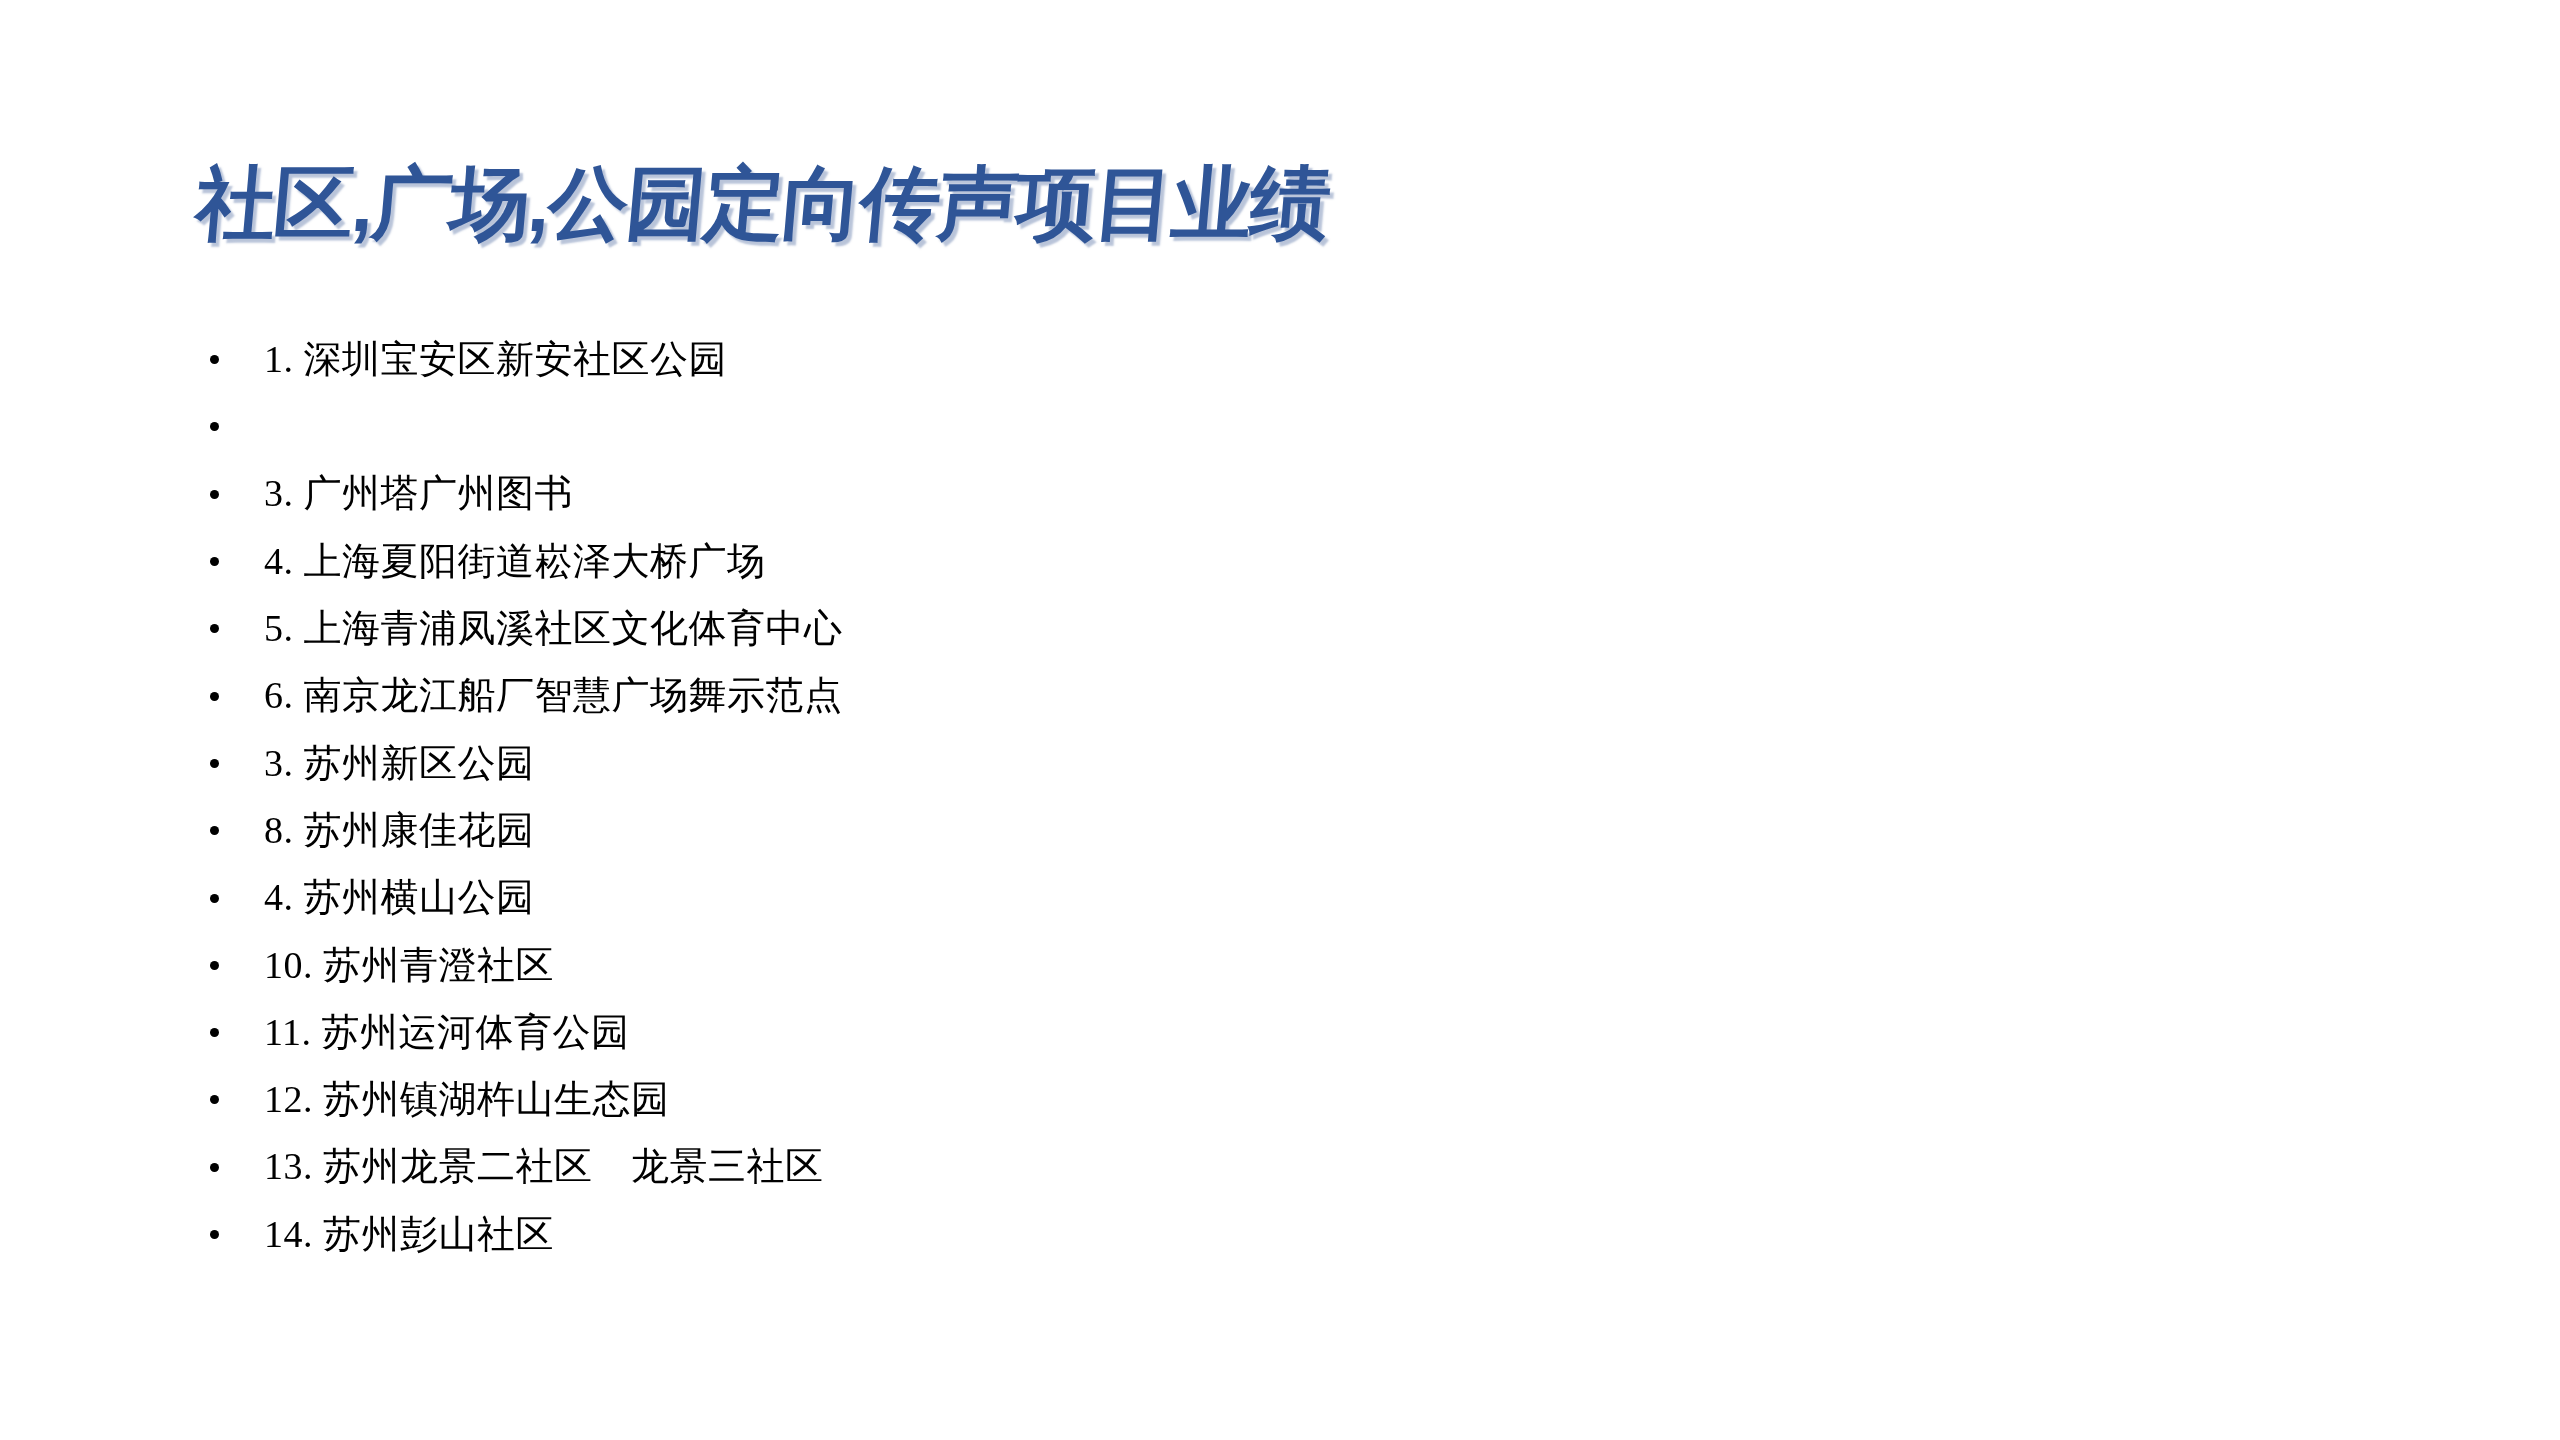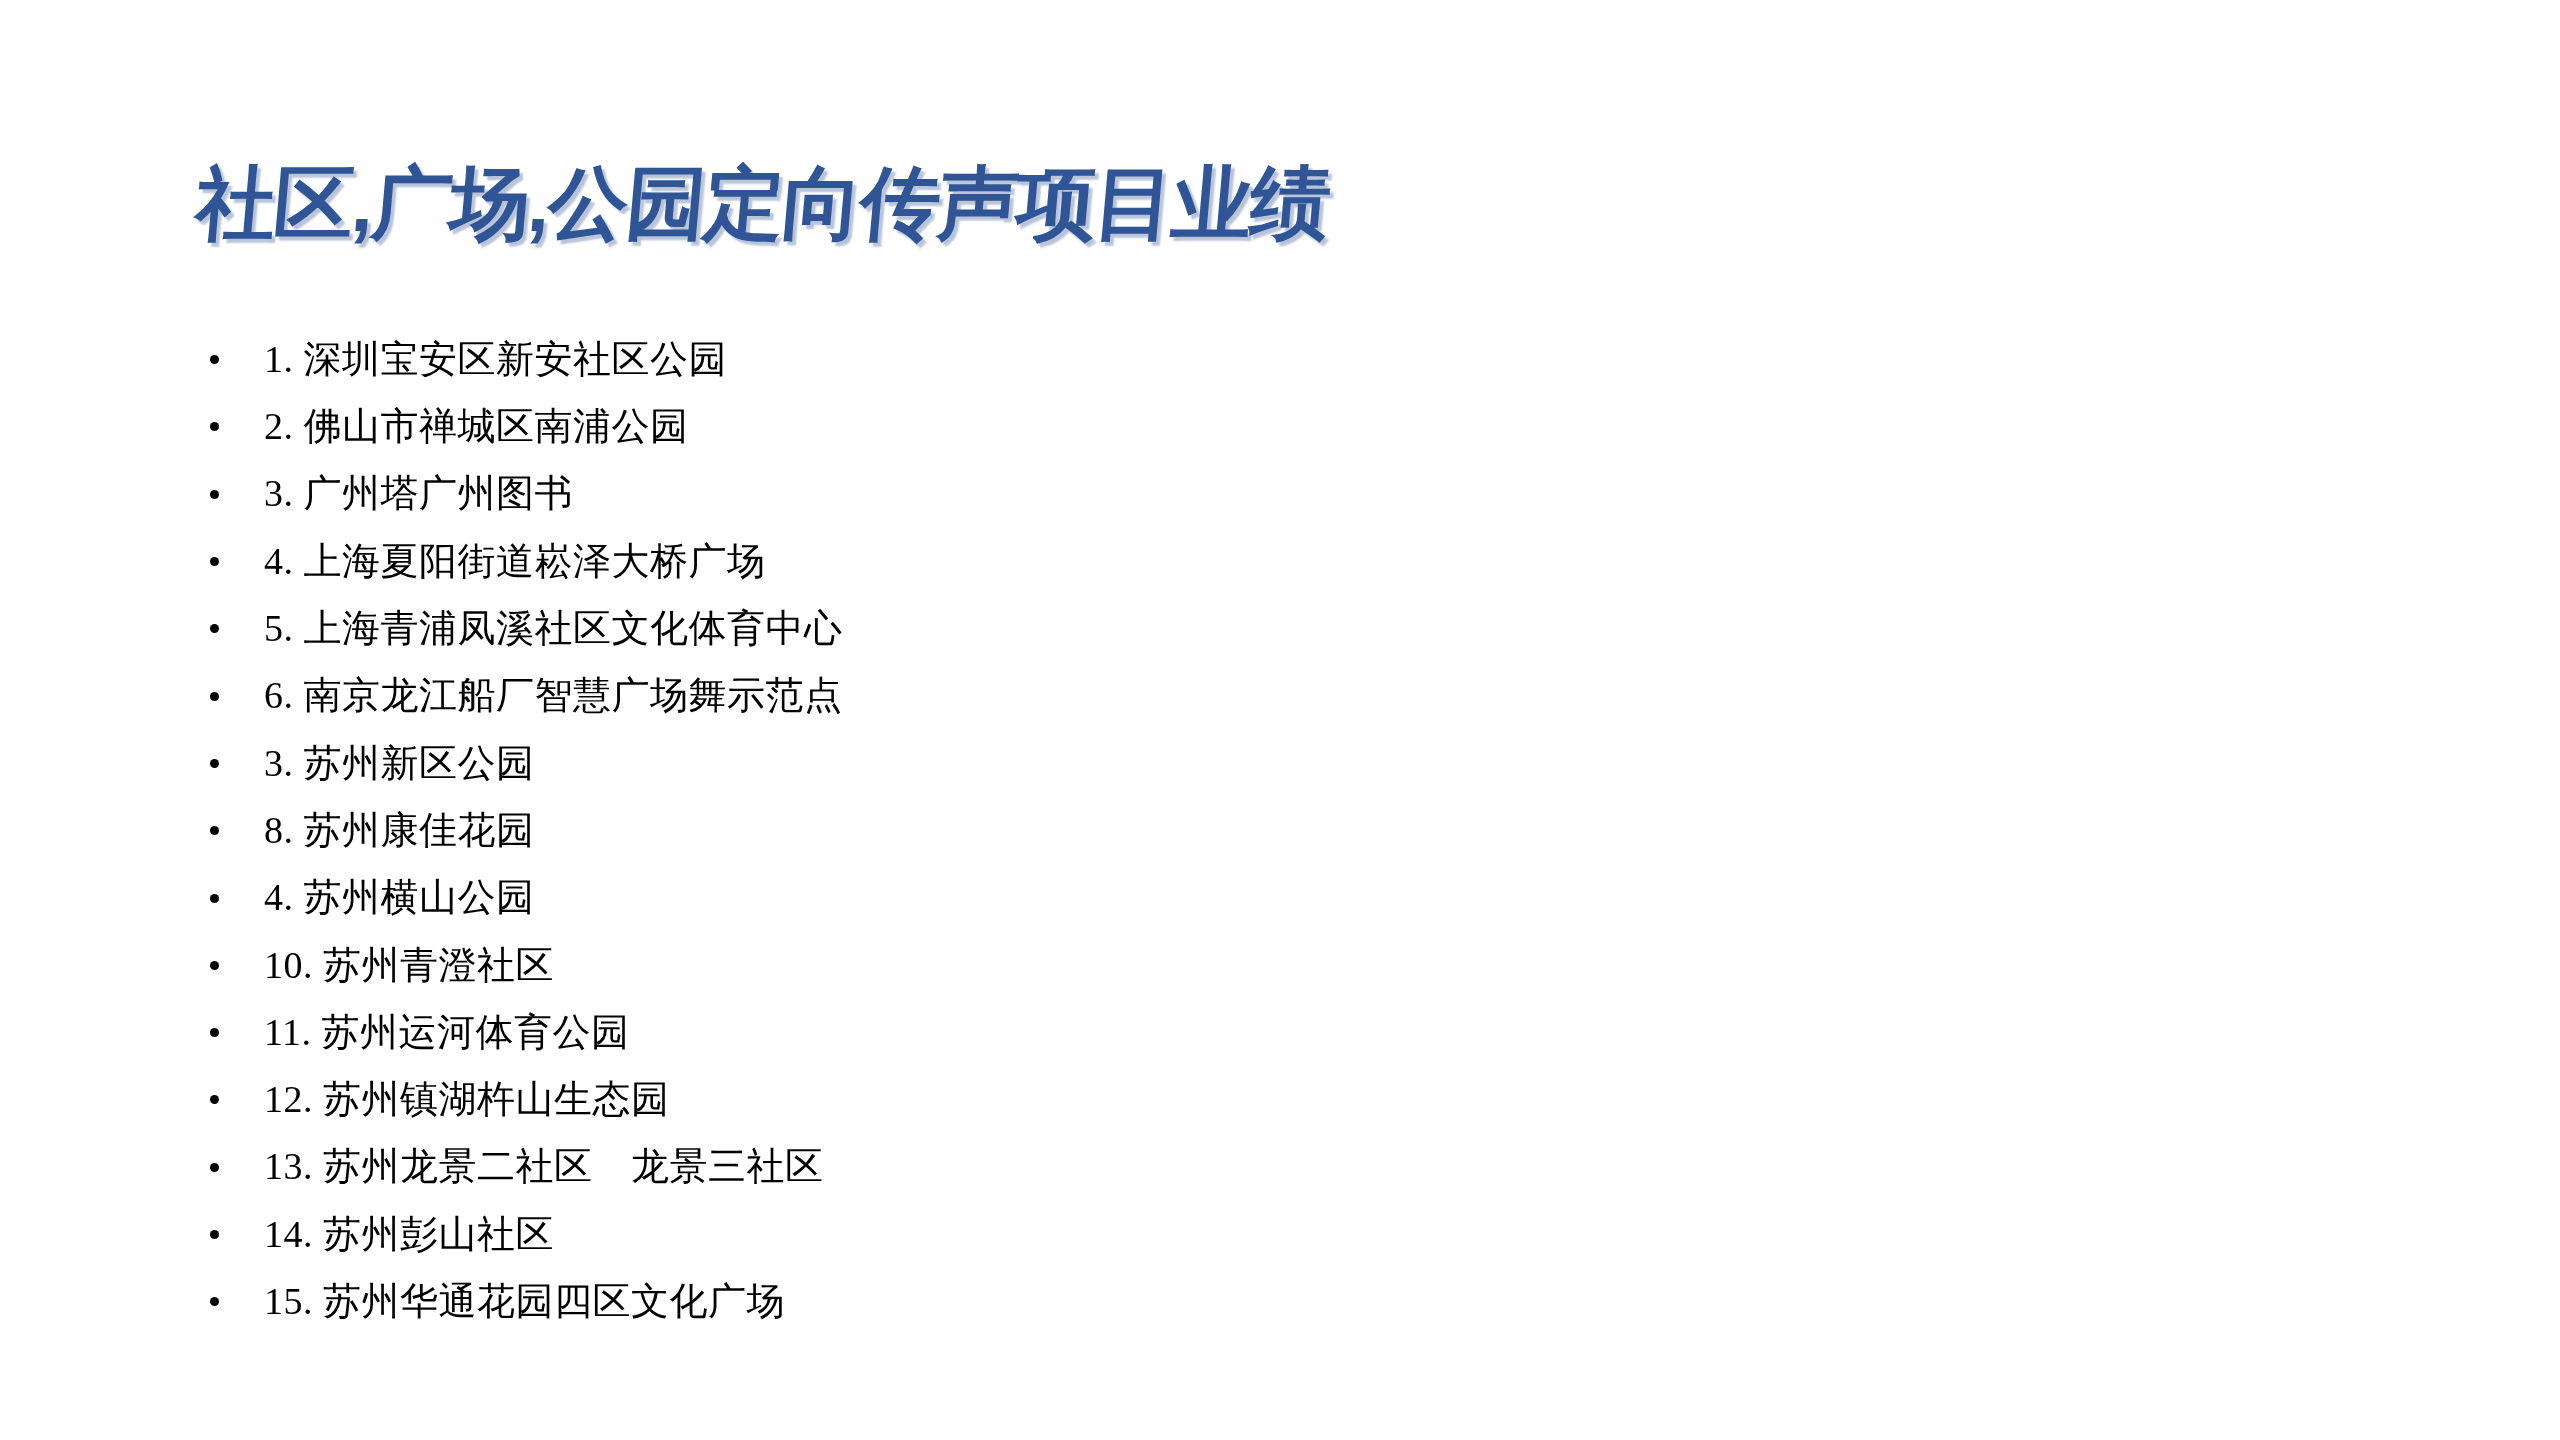--- a/index.html
+++ b/index.html
@@ -67,21 +67,20 @@
 
   <h1 class="title">社区,广场,公园定向传声项目业绩</h1>
 
   <ul class="project-list">
     <li>
       <span class="bullet"></span>
       <span class="item-text">1. 深圳宝安区新安社区公园</span>
     </li>
     <li>
       <span class="bullet"></span>
-      <span class="item-text">2. 佛山市禅城区南浦公园</span>
     </li>
     <li>
       <span class="bullet"></span>
       <span class="item-text">3. 广州塔广州图书</span>
     </li>
     <li>
       <span class="bullet"></span>
       <span class="item-text">4. 上海夏阳街道崧泽大桥广场</span>
     </li>
     <li>
@@ -117,19 +116,15 @@
       <span class="item-text">12. 苏州镇湖杵山生态园</span>
     </li>
     <li>
       <span class="bullet"></span>
       <span class="item-text">13. 苏州龙景二社区　龙景三社区</span>
     </li>
     <li>
       <span class="bullet"></span>
       <span class="item-text">14. 苏州彭山社区</span>
     </li>
-    <li>
-      <span class="bullet"></span>
-      <span class="item-text">15. 苏州华通花园四区文化广场</span>
-    </li>
   </ul>
 
 </div>
 
 </body></html>

